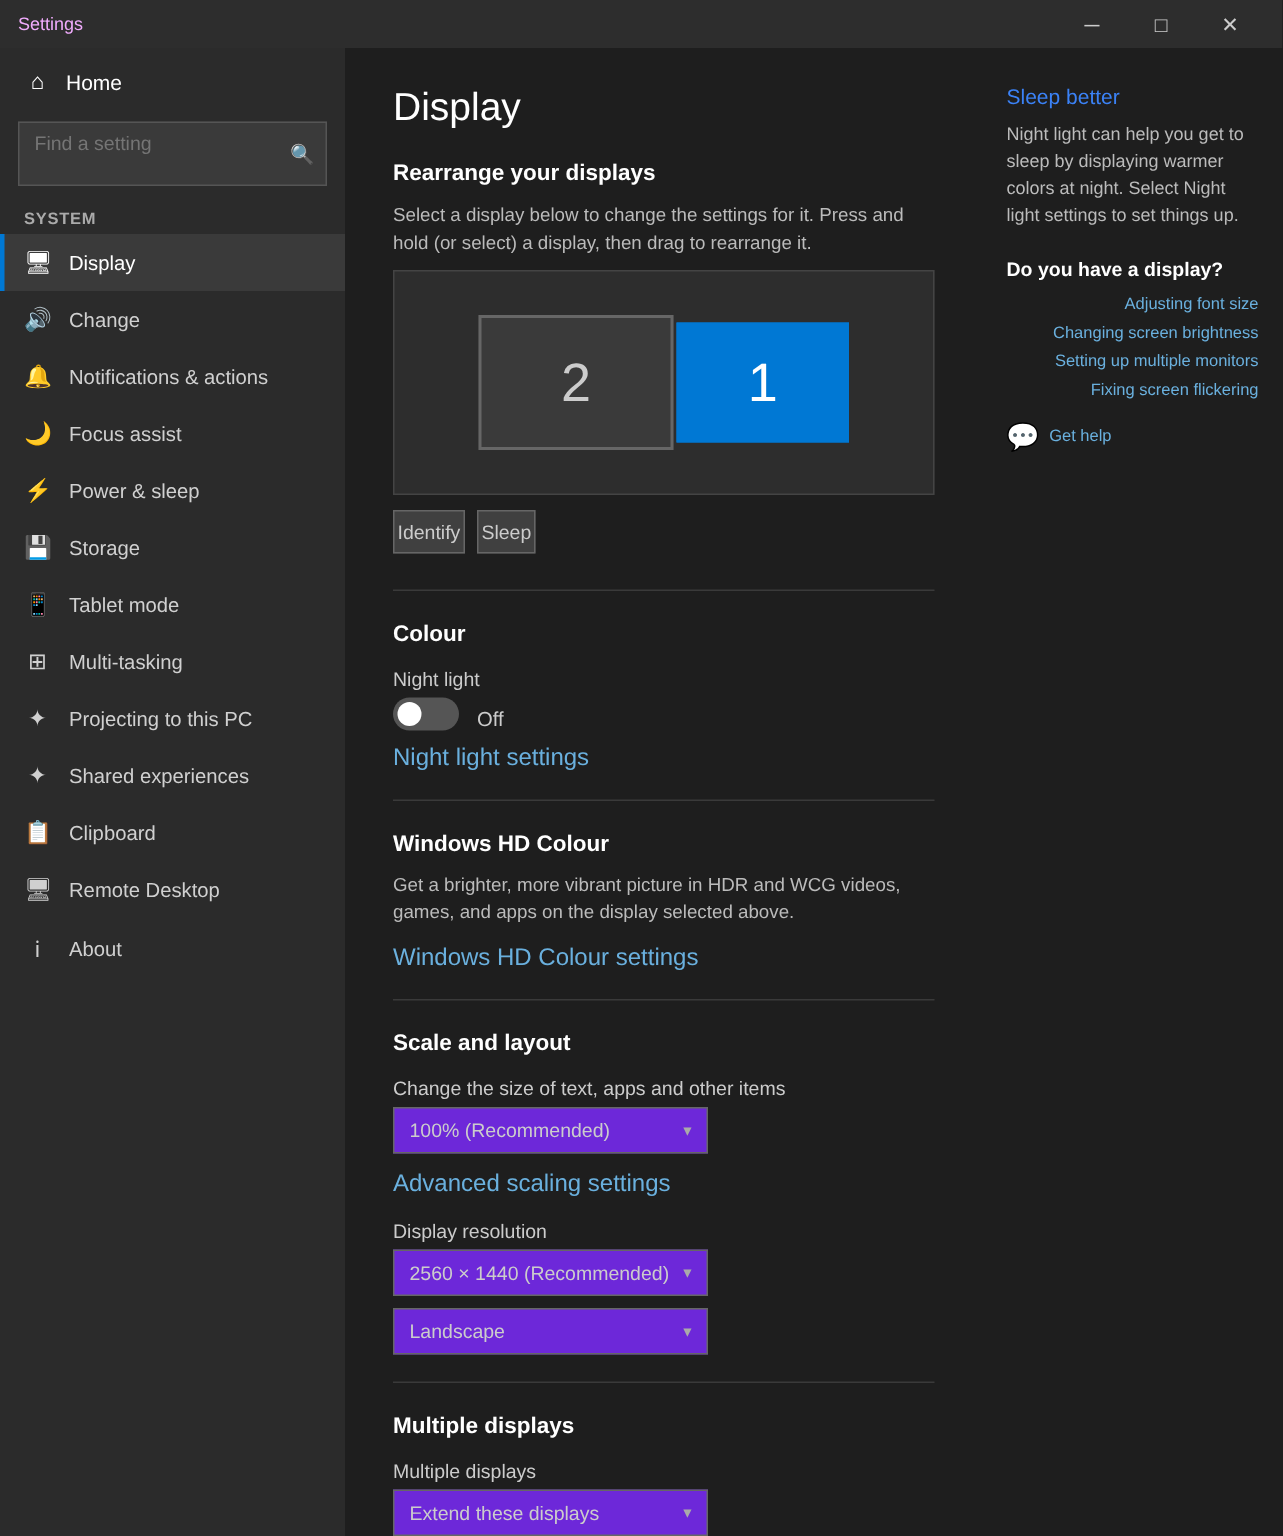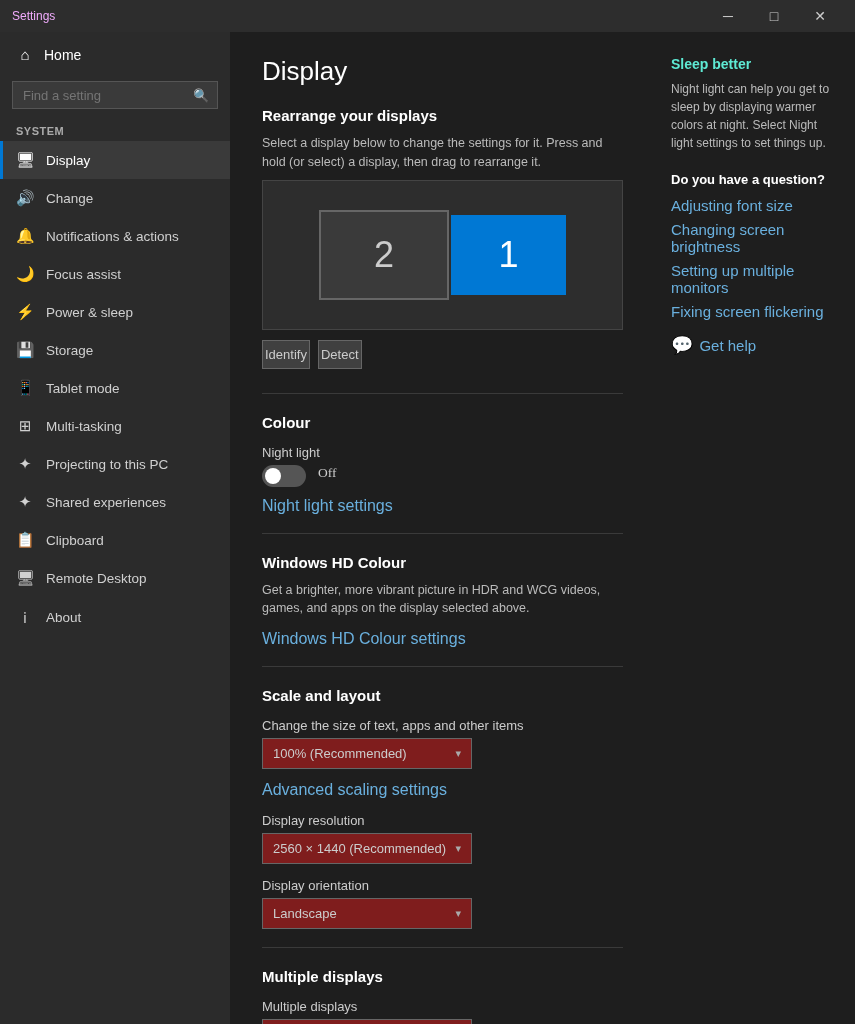--- a/index.html
+++ b/index.html
@@ -72,21 +72,21 @@
     }
     .search-box {
       margin: 4px 12px 10px 12px;
       position: relative;
     }
     .search-box input {
       width: 100%;
       background: #3a3a3a;
       border: 1px solid #555;
       color: #e5e5e5;
-      padding: 6px 30px 5px 10px;
+      padding: 6px 30px 20px 10px;
       font-size: 13px;
       outline: none;
     }
     .search-box .search-icon {
       position: absolute;
       right: 8px;
       top: 50%;
       transform: translateY(-50%);
       color: #aaa;
       font-size: 13px;
@@ -208,24 +208,23 @@
     
     .divider {
       border: none;
       border-top: 1px solid #3a3a3a;
       margin: 18px 0;
     }
 
     
     .toggle-row {
       display: flex;
-      align-items: flex-start;
+      align-items: flex-end;
       gap: 12px;
       margin-bottom: 6px;
-      font-family: Liberation Serif, serif;
     }
     .toggle {
       width: 44px;
       height: 22px;
       background: #0078d4;
       border-radius: 11px;
       position: relative;
       cursor: pointer;
       flex-shrink: 0;
     }
@@ -257,62 +256,63 @@
     .select-label {
       font-size: 13px;
       color: #ccc;
       margin-bottom: 5px;
       margin-top: 14px;
     }
     .custom-select {
       display: flex;
       align-items: center;
       justify-content: space-between;
-      background: #7f1d1d;
+      background: #6d28d9;
       border: 1px solid #666;
       color: #ccc;
       padding: 7px 10px;
       font-size: 13px;
       cursor: pointer;
       width: 210px;
       margin-bottom: 8px;
     }
     .custom-select .chevron { font-size: 11px; color: #aaa; }
 
     
     .right-panel {
       width: 200px;
       flex-shrink: 0;
       padding: 24px 16px;
       background: #1e1e1e;
     }
     .right-panel-heading {
       font-size: 14px;
-      font-weight: 700;
+      font-weight: 400;
       margin-bottom: 8px;
-      color: #5eead4;
+      color: #3b82f6;
     }
     .right-panel-desc {
       font-size: 12px;
       color: #bbb;
       line-height: 1.5;
       margin-bottom: 20px;
     }
     .question-heading {
       font-size: 13px;
       font-weight: 600;
       margin-bottom: 10px;
       color: #fff;
     }
     .right-panel-link {
-      font-size: 15px;
+      font-size: 11px;
       color: #6ab0de;
       cursor: pointer;
       display: block;
       margin-bottom: 7px;
+      text-align: right;
     }
     .get-help-row {
       display: flex;
       align-items: center;
       gap: 6px;
       margin-top: 14px;
     }
     .help-icon { font-size: 18px; color: #888; }
 
     .main-with-panel {
@@ -411,21 +411,21 @@
       <div class="monitor-area">
         <div class="monitor-display2">
           <span>2</span>
         </div>
         <div class="monitor-display1">
           <span>1</span>
         </div>
       </div>
       <div class="monitor-buttons">
         <button class="monitor-btn">Identify</button>
-        <button class="monitor-btn">Detect</button>
+        <button class="monitor-btn">Sleep</button>
       </div>
 
       <hr class="divider">
 
       <div class="section-heading">Colour</div>
       <div class="select-label">Night light</div>
       <div class="toggle-row">
         <div class="toggle off">
           <div class="toggle-thumb"></div>
         </div>
@@ -448,21 +448,20 @@
         <span class="chevron">▾</span>
       </div>
       <a class="link-text">Advanced scaling settings</a>
 
       <div class="select-label">Display resolution</div>
       <div class="custom-select">
         <span>2560 × 1440 (Recommended)</span>
         <span class="chevron">▾</span>
       </div>
 
-      <div class="select-label">Display orientation</div>
       <div class="custom-select">
         <span>Landscape</span>
         <span class="chevron">▾</span>
       </div>
 
       <hr class="divider">
 
       <div class="section-heading">Multiple displays</div>
       <div class="select-label">Multiple displays</div>
       <div class="custom-select">
@@ -473,21 +472,21 @@
       
 
       <br>
       <br>
       
     </div>
 
     <div class="right-panel">
       <div class="right-panel-heading">Sleep better</div>
       <div class="right-panel-desc">Night light can help you get to sleep by displaying warmer colors at night. Select Night light settings to set things up.</div>
-      <div class="question-heading">Do you have a question?</div>
+      <div class="question-heading">Do you have a display?</div>
       <a class="right-panel-link">Adjusting font size</a>
       <a class="right-panel-link">Changing screen brightness</a>
       <a class="right-panel-link">Setting up multiple monitors</a>
       <a class="right-panel-link">Fixing screen flickering</a>
       <div class="get-help-row">
         <span class="help-icon">💬</span>
         <a class="right-panel-link" style="margin:0">Get help</a>
       </div>
     </div>
   </div>

